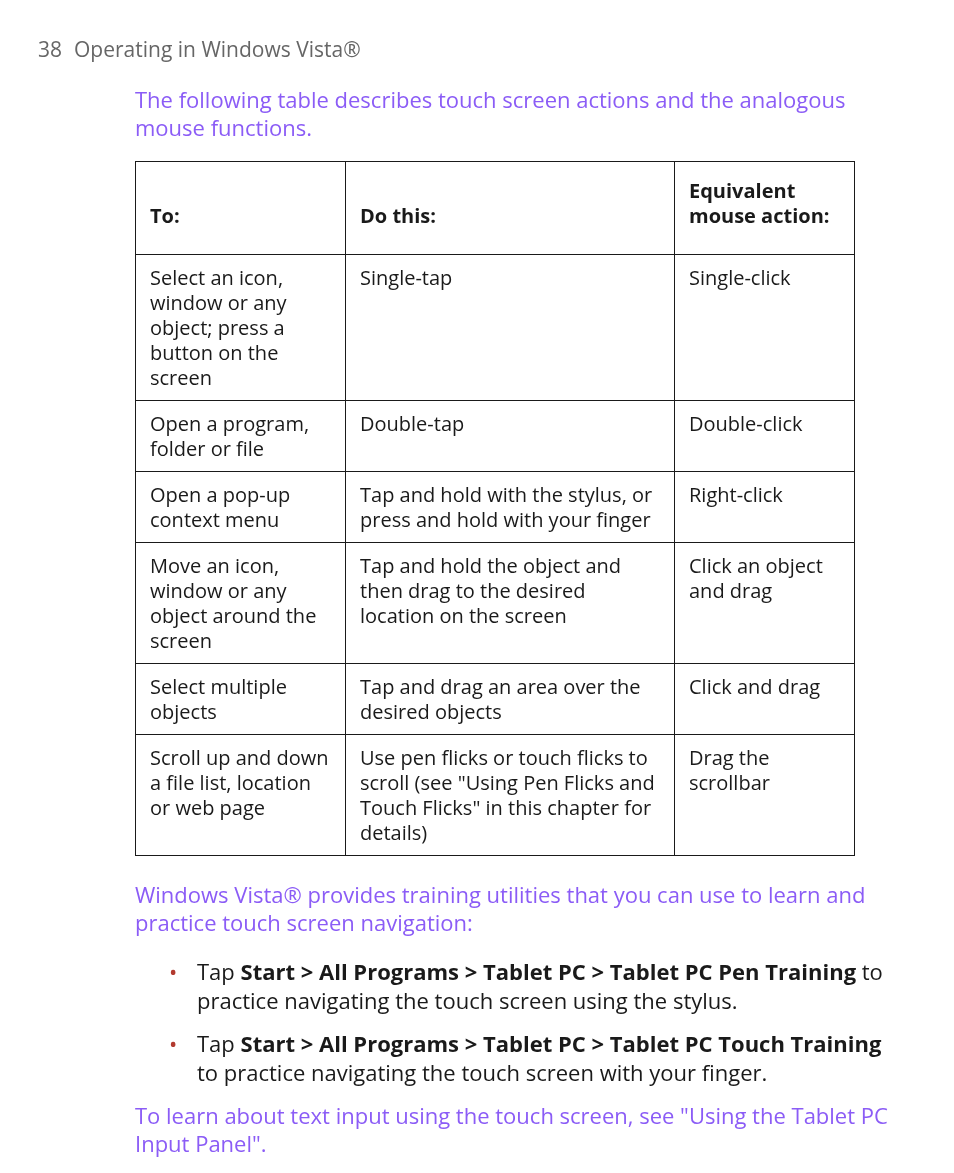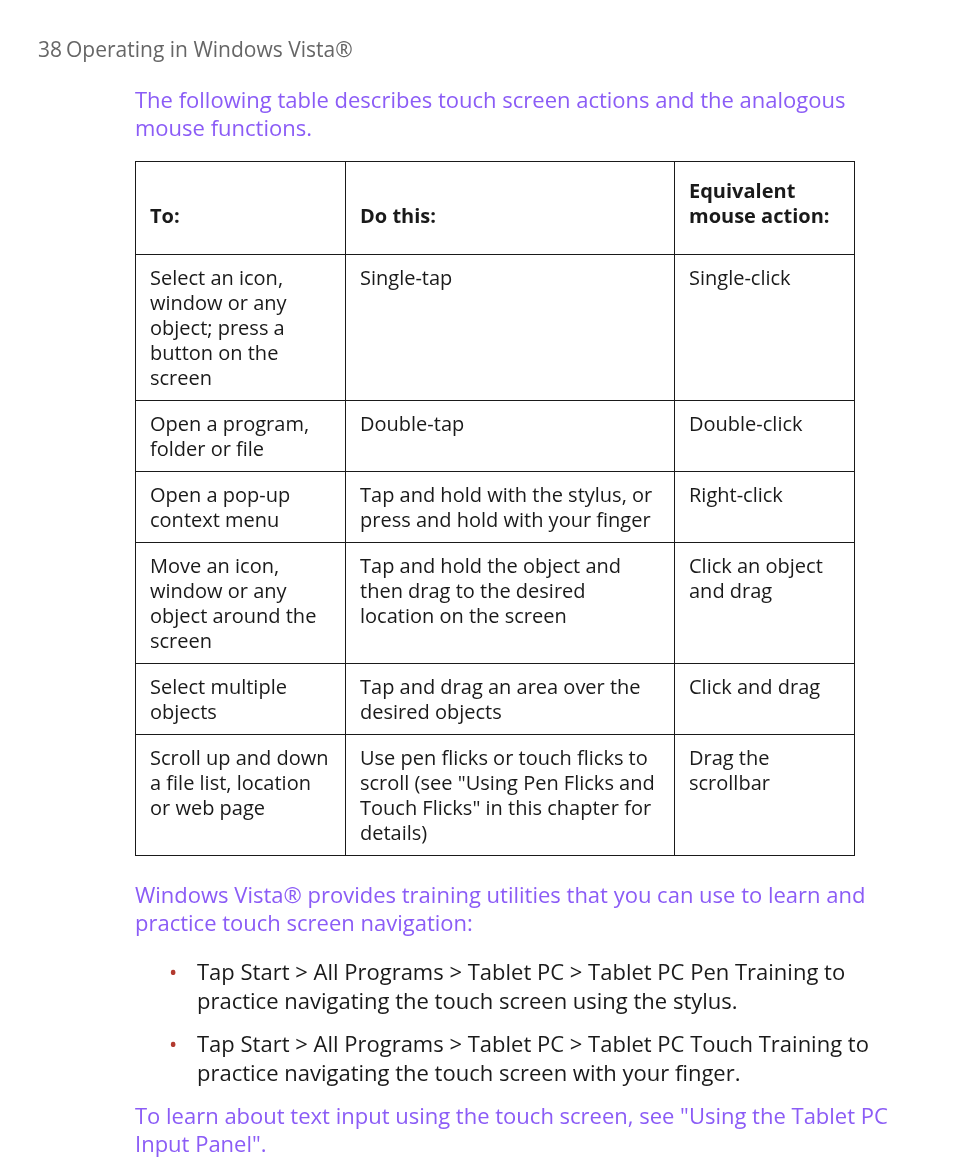--- a/index.html
+++ b/index.html
@@ -16,21 +16,21 @@
     padding: 35px 60px 40px 38px;
     position: relative;
   }
   .running-head {
     color: #666666;
     font-size: 21px;
     margin-bottom: 22px;
     font-weight: 400;
   }
   .running-head .pnum {
-    margin-right: 4px;
+    margin-right: 12px;
   }
   .body-block {
     margin-left: 97px;
     margin-right: 0;
   }
   .para {
     font-size: 22px;
     line-height: 1.28;
     color: #8b5cf6;
     margin: 0 0 20px 0;
@@ -71,21 +71,21 @@
   }
   ul.bullets li::before {
     content: "•";
     position: absolute;
     left: 0;
     top: 0;
     color: #b23a2f;
     font-size: 22px;
     line-height: 1.32;
   }
-  .b { font-weight: 400; }
+  .b { font-weight: 700; }
 </style>
 </head>
 <body>
 
 <div class="page">
 
   <div class="running-head">
     <span class="pnum">38</span><span>Operating in Windows Vista®</span>
   </div>
 

